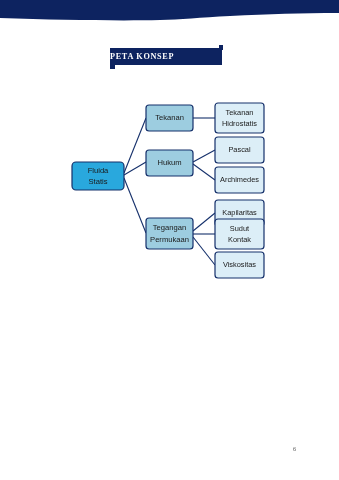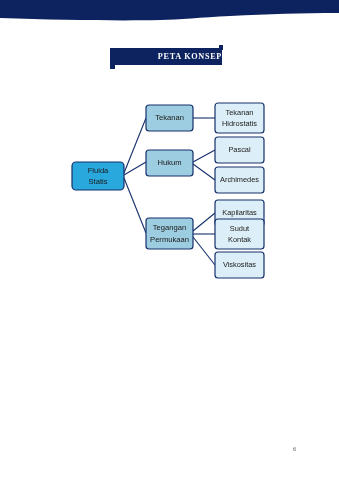--- a/index.html
+++ b/index.html
@@ -41,21 +41,21 @@
   }
   .title-plate {
     position: absolute;
     left: 110px;
     top: 3px;
     width: 112px;
     height: 17px;
     background: #0d2360;
     display: flex;
     align-items: center;
-    justify-content: flex-end;
+    justify-content: flex-start;
   }
   .title-plate .label {
     color: #ffffff;
     font-family: "Liberation Serif", serif;
     font-weight: bold;
     font-size: 8.2px;
     letter-spacing: 0.7px;
     white-space: nowrap;
   }
   

